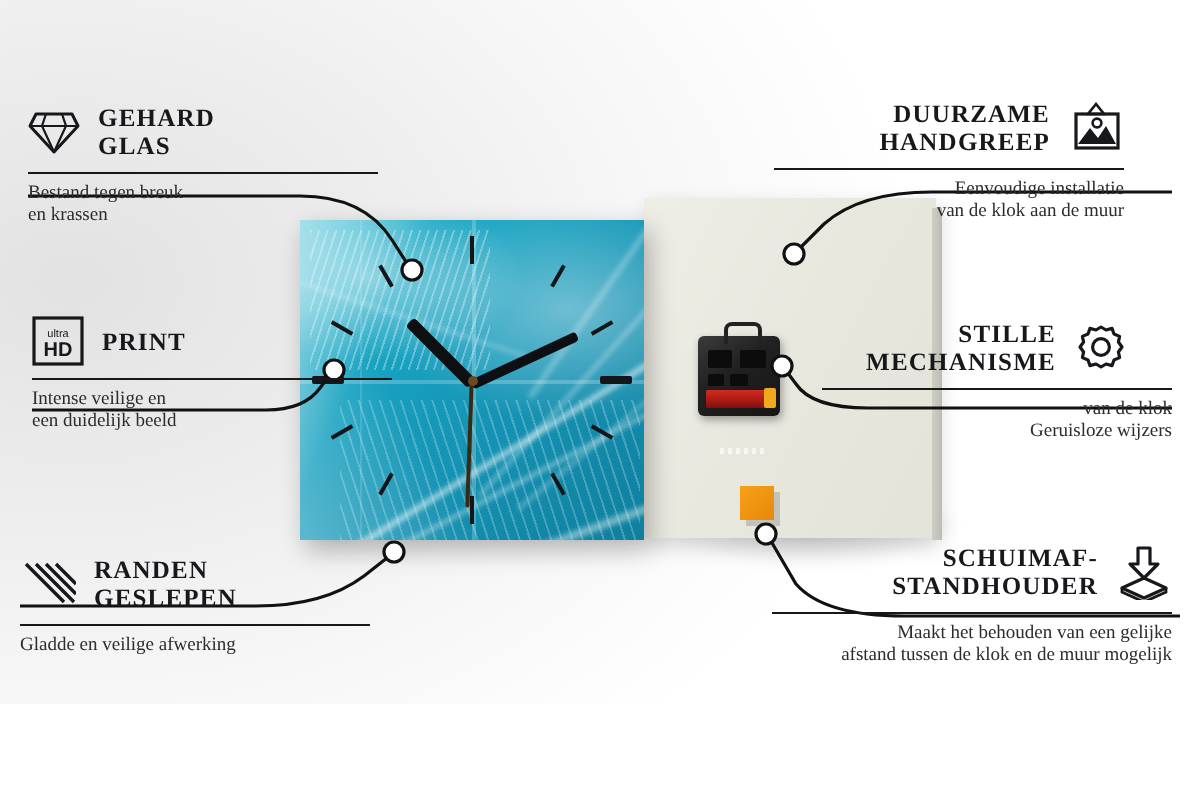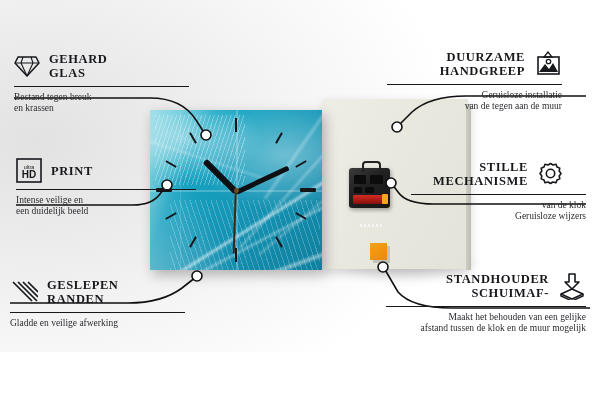--- a/index.html
+++ b/index.html
@@ -238,22 +238,22 @@
   </div>
 
   <div class="callout left" style="left:10px;top:278px;width:175px;">
     <div class="row">
       <span class="ico">
         <svg width="28" height="24" viewBox="0 0 28 24">
             <path d="M3 2 L22 21 M8 2 L27 21 M13 2 L28 17 M18 2 L28 12" fill="none" stroke="#16181c" stroke-width="1.7"></path>
           </svg>
       </span>
       <span>
+        <span class="c-title" style="display:block">RANDEN</span>
         <span class="c-title" style="display:block">GESLEPEN</span>
-        <span class="c-title" style="display:block">RANDEN</span>
       </span>
     </div>
     <div class="c-rule" style="width:175px;margin:6px 0 5px;"></div>
     <div class="c-desc">Gladde en veilige afwerking</div>
   </div>
 
   <div class="callout right" style="left:387px;top:50px;width:175px;">
     <div class="row" style="justify-content:flex-end">
       <span>
         <span class="c-title" style="display:block">DUURZAME</span>
@@ -262,22 +262,22 @@
       <span class="ico">
         <svg width="28" height="26" viewBox="0 0 28 26">
           <path d="M14 1 L10 6 H18 Z" fill="none" stroke="#16181c" stroke-width="1.3"></path>
           <rect x="4" y="6" width="21" height="17" fill="none" stroke="#16181c" stroke-width="1.6"></rect>
           <path d="M5 21 L11 13 L15 18 L19 12 L24 21 Z" fill="#16181c"></path>
           <circle cx="14.5" cy="10.5" r="2.2" fill="none" stroke="#16181c" stroke-width="1.3"></circle>
         </svg>
       </span>
     </div>
     <div class="c-rule" style="width:175px;margin:6px 0 5px;"></div>
-    <div class="c-desc">Geruisloze installatie</div>
-    <div class="c-desc">van de tegen aan de muur</div>
+    <div class="c-desc">Eenvoudige installatie</div>
+    <div class="c-desc">van de klok aan de muur</div>
   </div>
 
   <div class="callout right" style="left:411px;top:160px;width:175px;">
     <div class="row" style="justify-content:center">
       <span>
         <span class="c-title" style="display:block">STILLE</span>
         <span class="c-title" style="display:block">MECHANISME</span>
       </span>
       <span class="ico">
         <svg width="27" height="26" viewBox="0 0 27 26">
@@ -287,22 +287,22 @@
       </span>
     </div>
     <div class="c-rule" style="width:175px;margin:6px 0 5px;"></div>
     <div class="c-desc">van de klok</div>
     <div class="c-desc">Geruisloze wijzers</div>
   </div>
 
   <div class="callout right" style="left:386px;top:272px;width:200px;">
     <div class="row" style="justify-content:flex-end">
       <span>
+        <span class="c-title" style="display:block">SCHUIMAF-</span>
         <span class="c-title" style="display:block">STANDHOUDER</span>
-        <span class="c-title" style="display:block">SCHUIMAF-</span>
       </span>
       <span class="ico">
         <svg width="28" height="28" viewBox="0 0 28 28">
           <path d="M11 2 h6 v8 h4 l-7 7 l-7 -7 h4 z" fill="none" stroke="#16181c" stroke-width="1.6" stroke-linejoin="round"></path>
           <path d="M14 17 L25 22 L14 27 L3 22 Z" fill="none" stroke="#16181c" stroke-width="1.6" stroke-linejoin="round"></path>
           <path d="M3 22 v2 l11 5 l11 -5 v-2" fill="none" stroke="#16181c" stroke-width="1.4"></path>
         </svg>
       </span>
     </div>
     <div class="c-rule" style="width:200px;margin:6px 0 5px;"></div>

